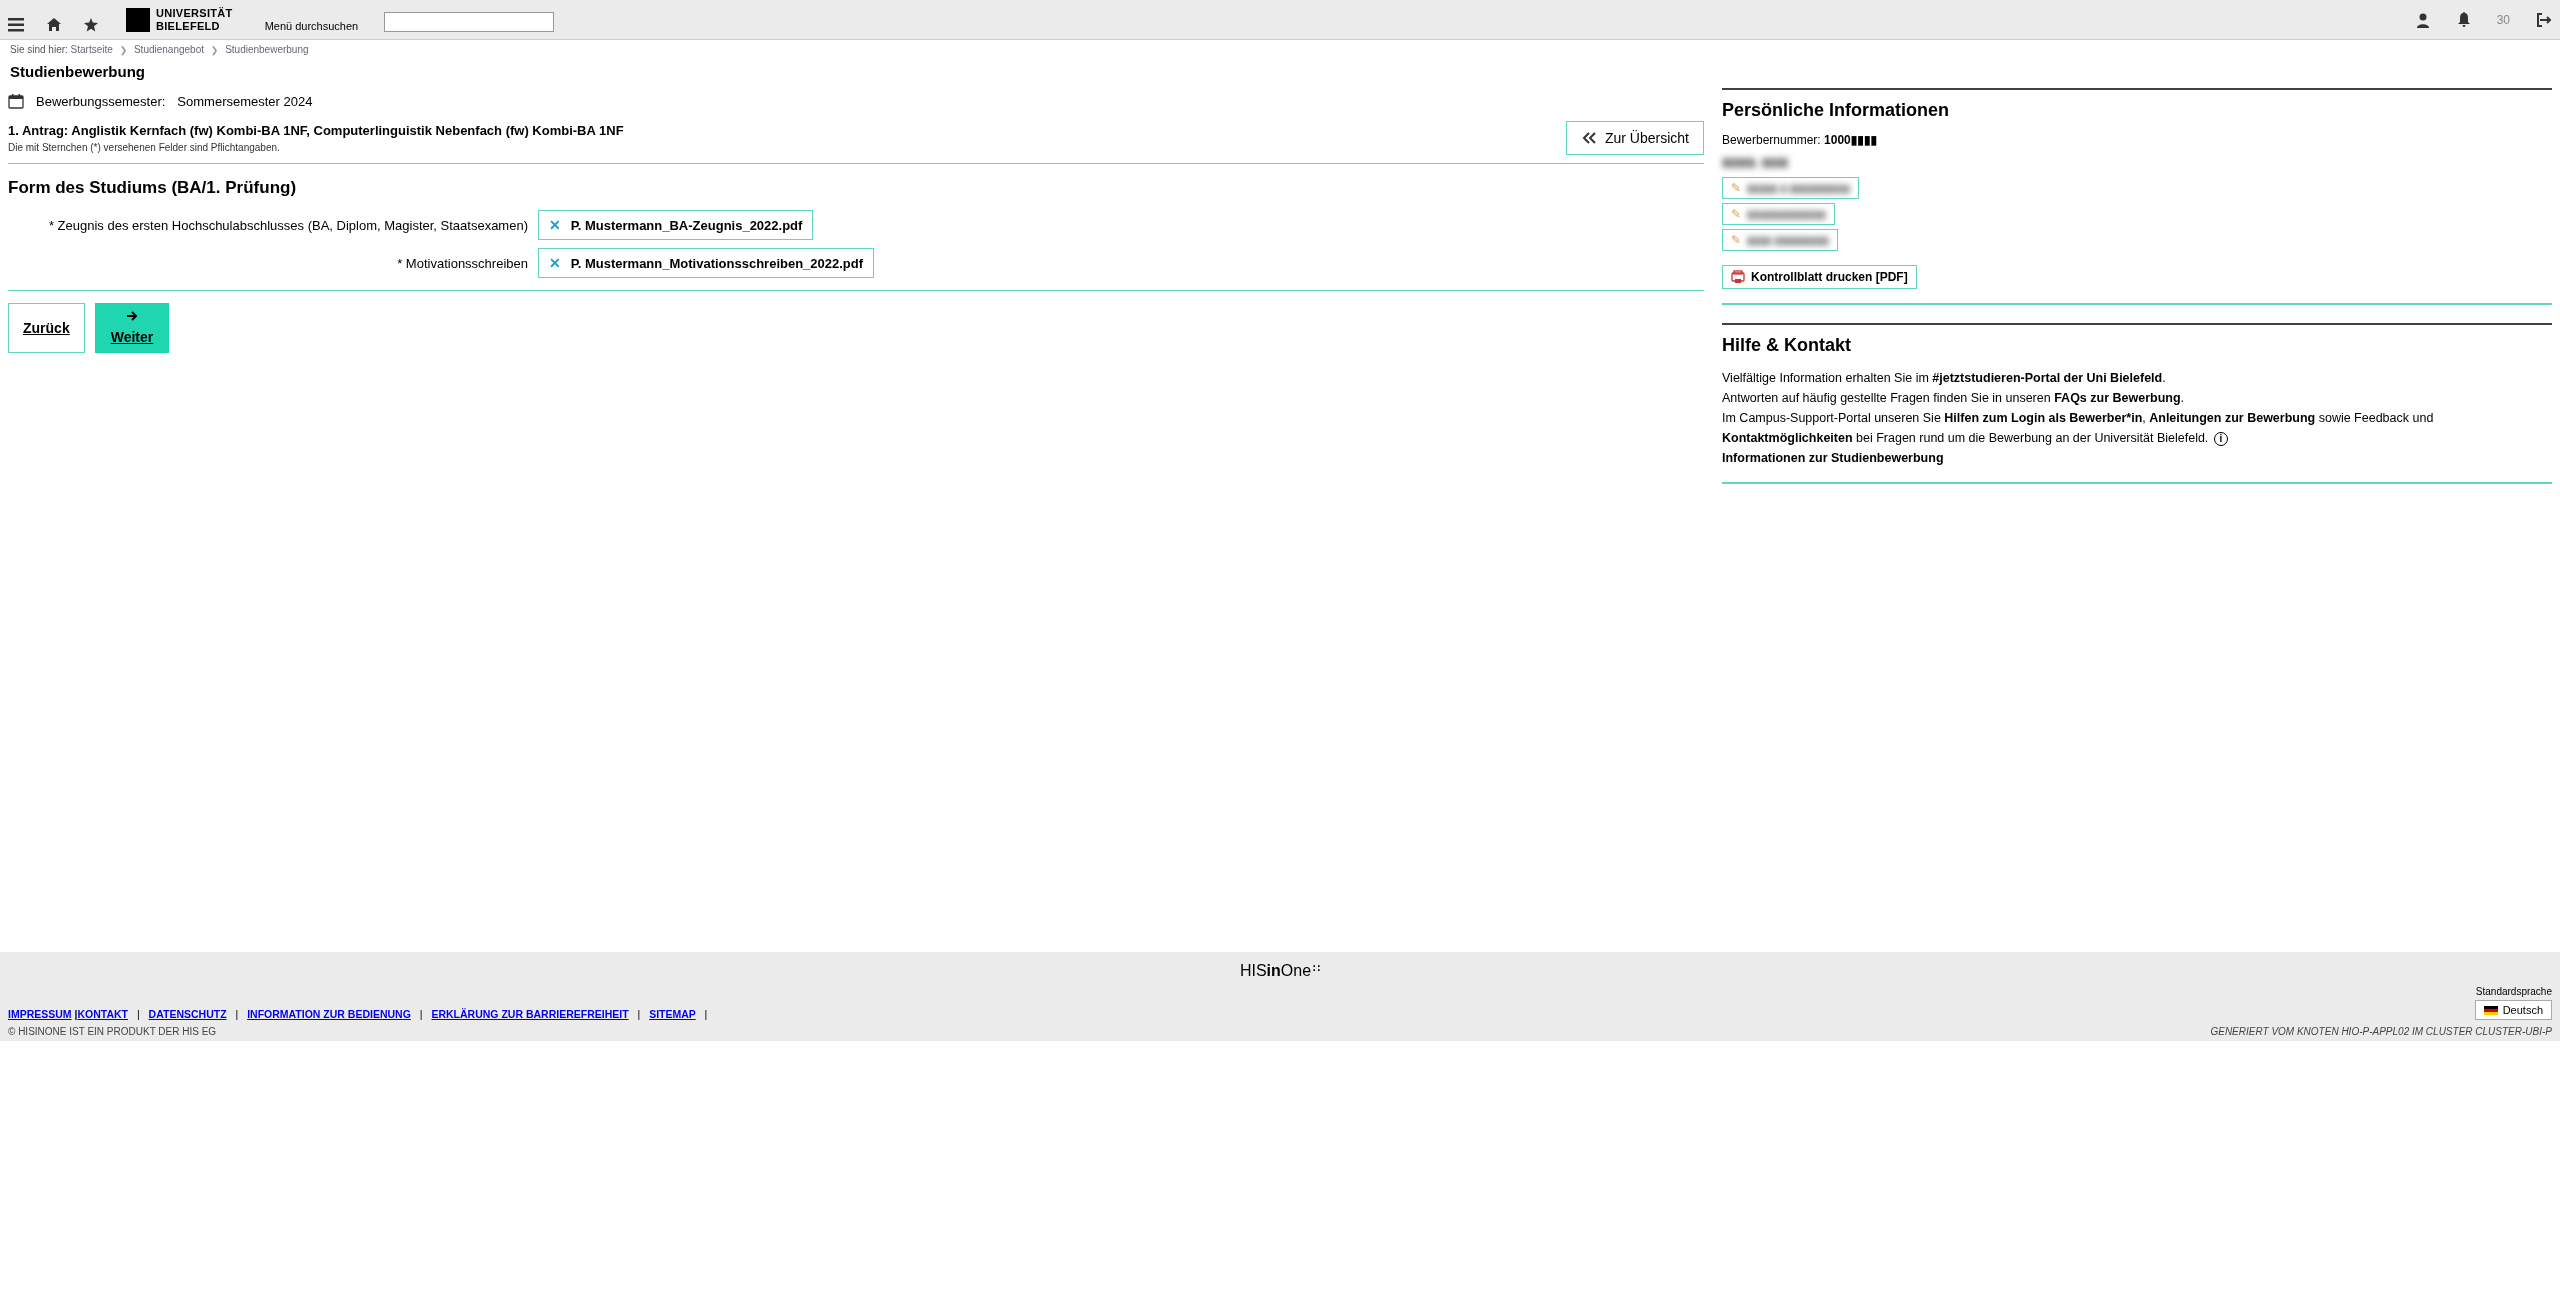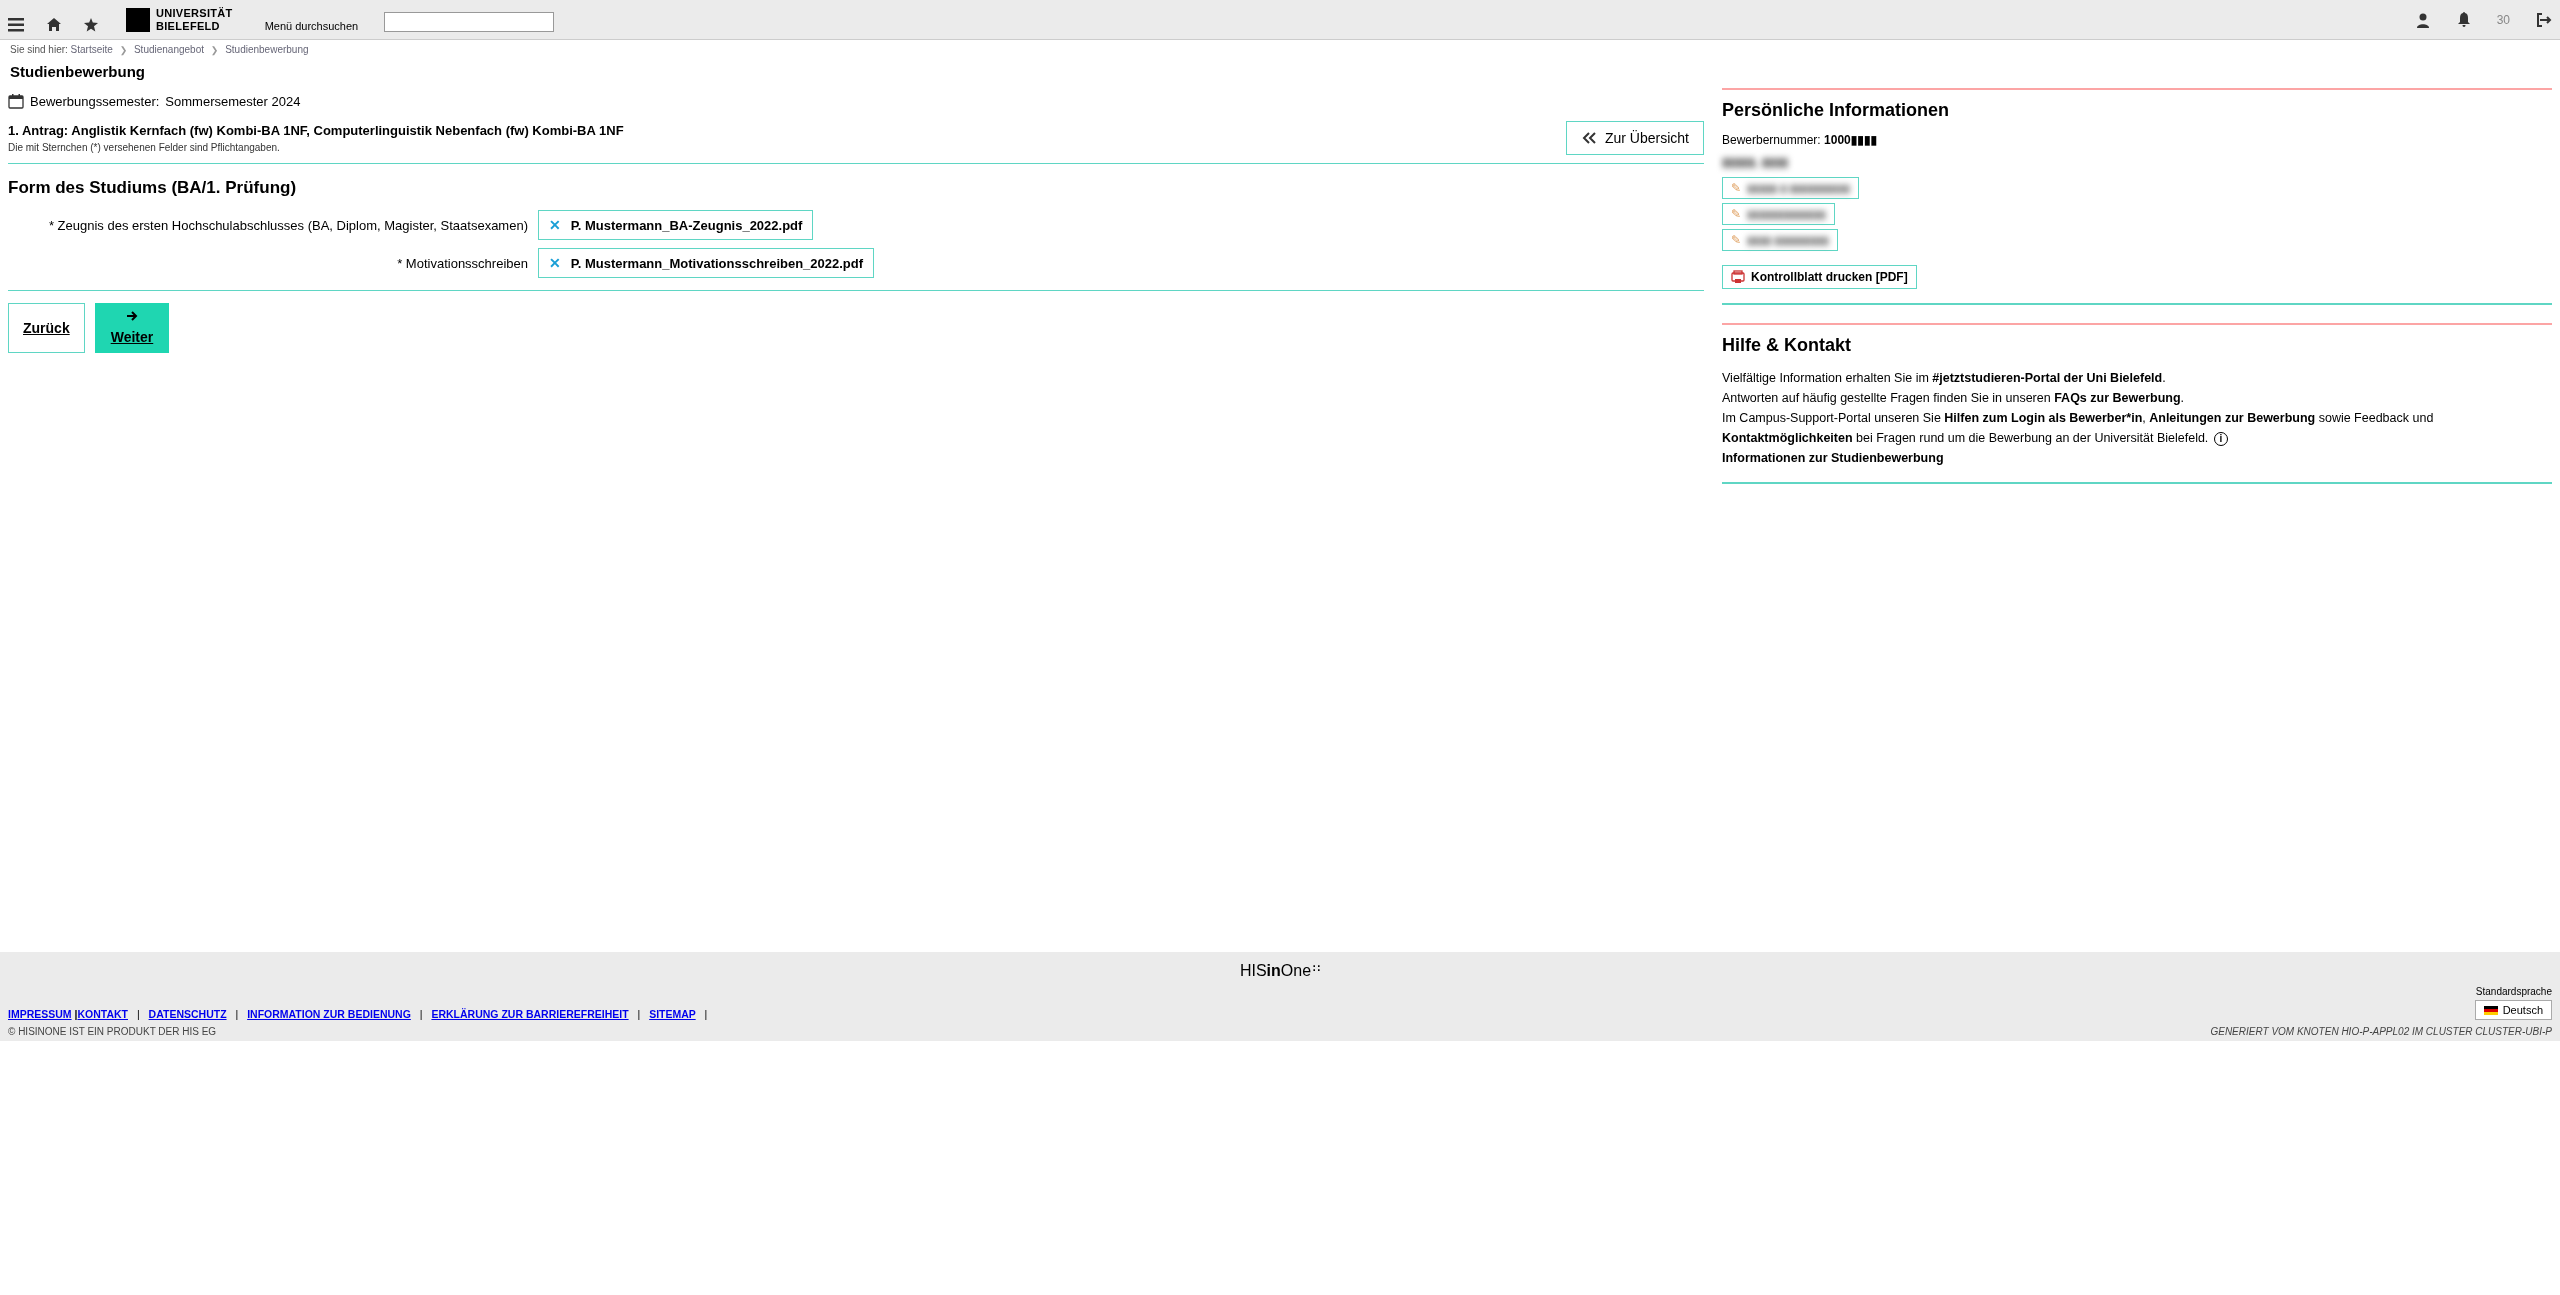--- a/index.html
+++ b/index.html
@@ -23,21 +23,21 @@
 
 
 .page-title { font-size: 15px; font-weight: bold; padding: 4px 10px 8px; }
 
 
 .layout { display: flex; padding: 0 8px; gap: 18px; align-items: flex-start; }
 .main-col { flex: 1; min-width: 0; }
 .side-col { width: 830px; }
 
 
-.semester-row { display: flex; align-items: center; gap: 6px; padding: 6px 0; font-size: 13px; text-align: right; }
+.semester-row { display: flex; align-items: center; gap: 12px; padding: 6px 0; font-size: 13px; text-align: right; }
 .cal-icon { font-size: 14px; }
 
 .antrag-row { display: flex; align-items: center; justify-content: space-between; border-bottom: 1px solid #5fd6c4; padding-bottom: 8px; margin-top: 6px; }
 .antrag-text { font-size: 13px; font-weight: bold; }
 .req-note { font-size: 10px; color: #333; margin-top: 4px; display:block; font-weight:normal; }
 
 .btn-outline { border: 1px solid #5fd6c4; background: #fff; padding: 8px 14px; font-size: 14px; cursor: pointer; display: inline-flex; align-items: center; gap: 8px; }
 
 .section-title { font-size: 17px; font-weight: bold; margin: 14px 0 12px; }
 
@@ -46,21 +46,21 @@
 .file-box { border: 1px solid #5fd6c4; background: #fff; padding: 6px 10px; display: inline-flex; align-items: center; gap: 10px; font-size: 13px; font-weight: bold; }
 .file-x { color: #1a9fd6; font-weight: bold; cursor: pointer; font-size: 14px; }
 
 .divider { border-top: 1px solid #5fd6c4; margin: 12px 0; }
 
 .nav-buttons { display: flex; gap: 10px; text-decoration: underline; }
 .btn-back { border: 1px solid #5fd6c4; background: #fff; padding: 8px 14px; font-size: 14px; font-weight: bold; cursor: pointer; }
 .btn-next { border: none; background: #1fd6b1; color: #000; padding: 8px 16px; font-size: 14px; font-weight: bold; cursor: pointer; display: inline-flex; align-items: center; gap: 8px; flex-direction: column; }
 
 
-.panel { border-top: 2px solid #fca5a5; border-bottom: 2px solid #5fd6c4; padding: 10px 0 14px; margin-bottom: 18px; }
+.panel { border-top: 2px solid #404040; border-bottom: 2px solid #5fd6c4; padding: 10px 0 14px; margin-bottom: 18px; }
 .panel h2 { font-size: 18px; font-weight: bold; margin-bottom: 12px; }
 .info-line { font-size: 12px; margin-bottom: 8px; }
 .info-line .val { font-weight: bold; }
 .edit-box { border: 1px solid #5fd6c4; padding: 3px 8px; margin-bottom: 4px; display: inline-flex; align-items: center; gap: 6px; font-size: 11px; width: auto; }
 .pencil { color: #d95; font-size: 12px; }
 .blur { filter: blur(3px); color: #666; }
 .print-box { border: 1px solid #5fd6c4; padding: 4px 8px; display: inline-flex; align-items: center; gap: 6px; font-size: 12px; font-weight: bold; margin-top: 10px; cursor: pointer; }
 .pdf-icon { color: #c33; font-size: 13px; }
 
 .help-text { font-size: 12.5px; line-height: 1.6; }

